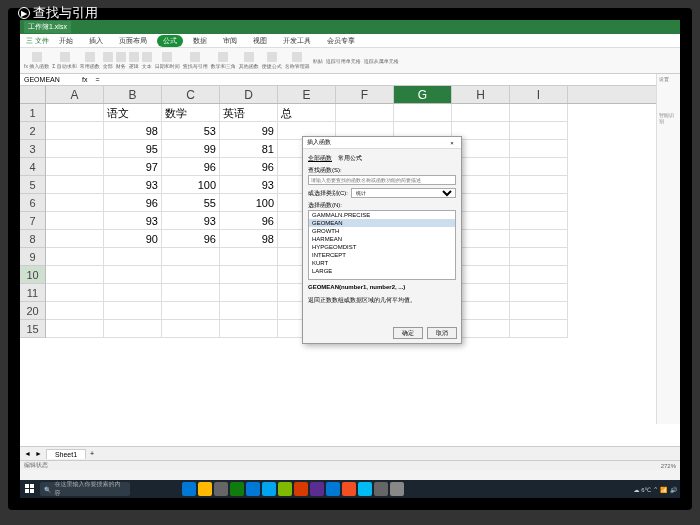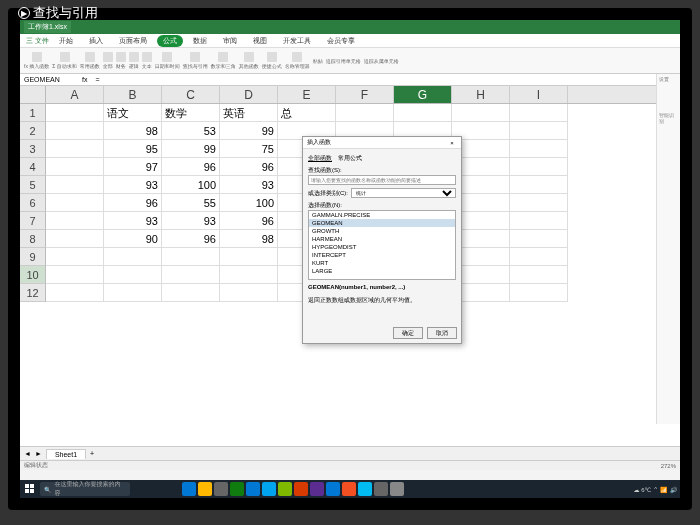--- a/index.html
+++ b/index.html
@@ -193,21 +193,21 @@
             <div class="cell"></div>
             <div class="cell"></div>
             <div class="cell"></div>
             <div class="cell"></div>
           </div>
           <div class="row">
             <div class="row-header">3</div>
             <div class="cell"></div>
             <div class="cell">95</div>
             <div class="cell">99</div>
-            <div class="cell">75</div>
+            <div class="cell">81</div>
             <div class="cell"></div>
             <div class="cell"></div>
             <div class="cell"></div>
             <div class="cell"></div>
             <div class="cell"></div>
           </div>
           <div class="row">
             <div class="row-header">4</div>
             <div class="cell"></div>
             <div class="cell">97</div>
@@ -285,21 +285,45 @@
             <div class="cell"></div>
             <div class="cell"></div>
             <div class="cell"></div>
             <div class="cell"></div>
             <div class="cell"></div>
             <div class="cell"></div>
             <div class="cell"></div>
             <div class="cell"></div>
           </div>
           <div class="row">
-            <div class="row-header">12</div>
+            <div class="row-header">11</div>
+            <div class="cell"></div>
+            <div class="cell"></div>
+            <div class="cell"></div>
+            <div class="cell"></div>
+            <div class="cell"></div>
+            <div class="cell"></div>
+            <div class="cell"></div>
+            <div class="cell"></div>
+            <div class="cell"></div>
+          </div>
+          <div class="row">
+            <div class="row-header">20</div>
+            <div class="cell"></div>
+            <div class="cell"></div>
+            <div class="cell"></div>
+            <div class="cell"></div>
+            <div class="cell"></div>
+            <div class="cell"></div>
+            <div class="cell"></div>
+            <div class="cell"></div>
+            <div class="cell"></div>
+          </div>
+          <div class="row">
+            <div class="row-header">15</div>
             <div class="cell"></div>
             <div class="cell"></div>
             <div class="cell"></div>
             <div class="cell"></div>
             <div class="cell"></div>
             <div class="cell"></div>
             <div class="cell"></div>
             <div class="cell"></div>
             <div class="cell"></div>
           </div>

